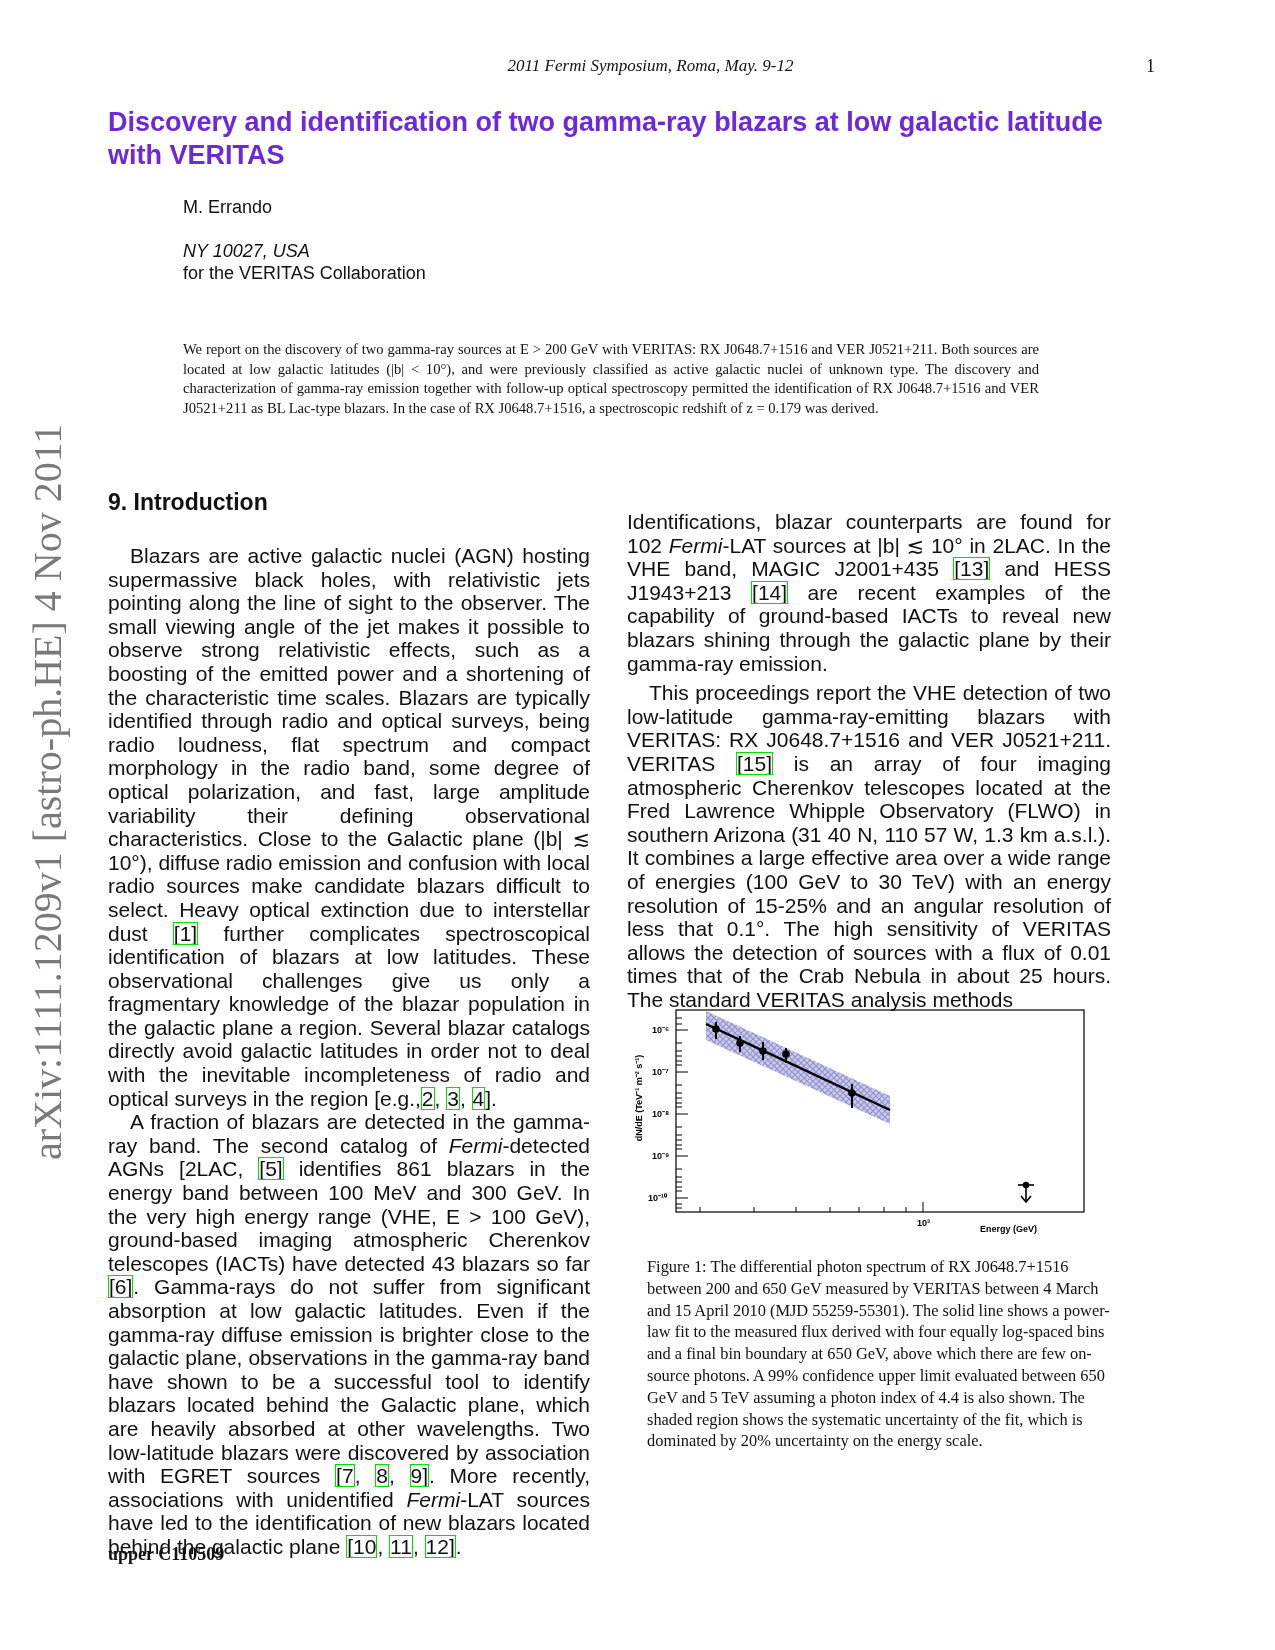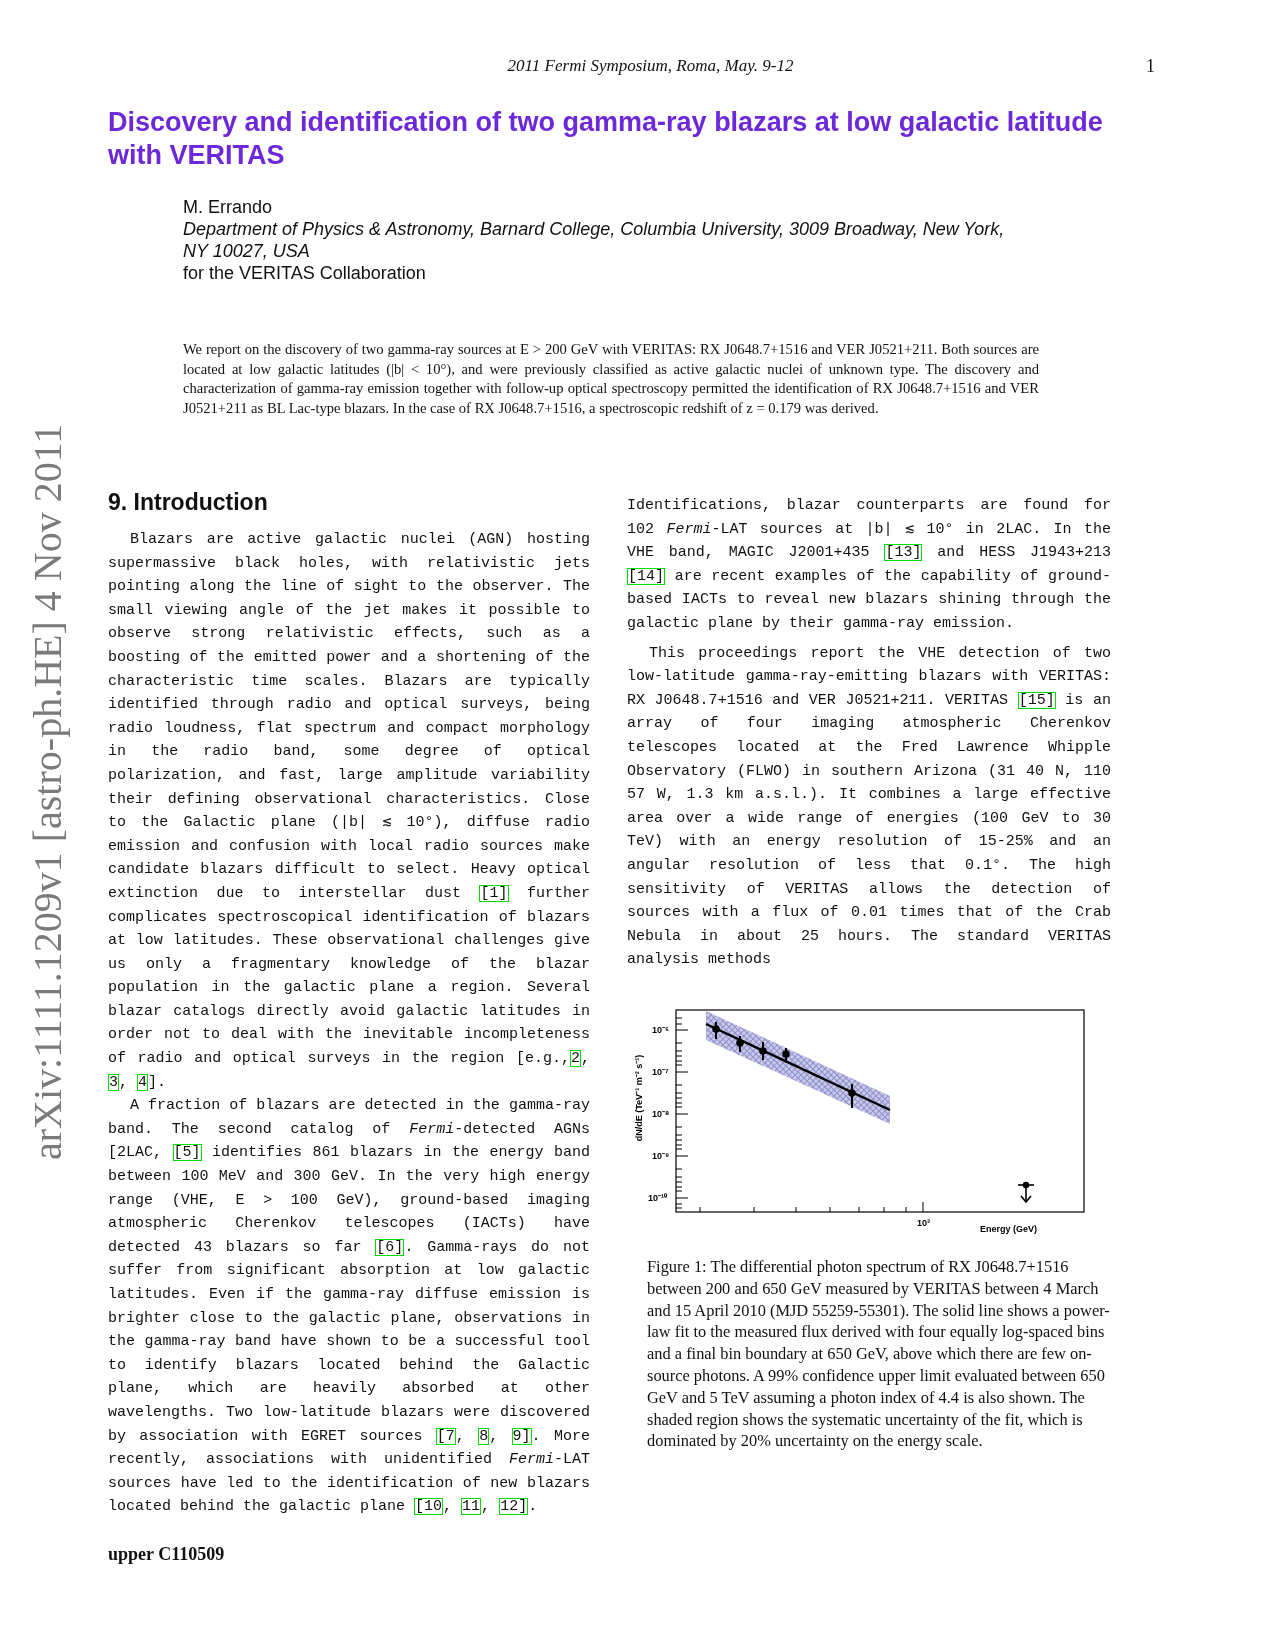--- a/index.html
+++ b/index.html
@@ -12,21 +12,21 @@
   .title { top: 106px; left: 108px; width: 1000px; font-family: "Liberation Sans", sans-serif;
            font-weight: bold; font-size: 27px; line-height: 33px; color: #6d28d9; }
   .author-block { left: 183px; top: 196px; width: 880px; font-family: "Liberation Sans", sans-serif;
                   font-size: 18px; line-height: 22px; }
   .author-block .aff { font-style: italic; }
   .abstract { top: 340px; left: 183px; width: 856px; font-family: "Liberation Serif", serif;
               font-size: 14.6px; line-height: 19.6px; text-align: justify; }
   .arxiv { left: 24px; top: 1160px; transform-origin: 0 0; transform: rotate(-90deg);
            white-space: nowrap; font-family: "Liberation Serif", serif; font-size: 40px; color: #7a7a7a;
            width: 770px; }
-  .col { font-family: Liberation Mono, monospace; font-size: 15px; line-height: 23.6px; text-align: justify; }
+  .col { font-family: Liberation Sans, sans-serif; font-size: 21px; line-height: 23.6px; text-align: justify; margin-top: 16px; }
   .col p { margin: 0; text-indent: 22px; }
   .col-left { top: 528px; left: 108px; width: 482px; }
   .col-right { top: 494px; left: 627px; width: 484px; }
   .sec-head { top: 489px; left: 108px; font-family: "Liberation Sans", sans-serif; font-weight: bold; font-size: 23px; }
   .cite { outline: 1.6px solid #00e000; outline-offset: -1px; padding: 0 1px; }
   .col-right p.np { text-indent: 0; }
   .col-right p + p { margin-top: 6px; }
   .figure { top: 1000px; left: 630px; width: 470px; height: 240px; }
   .caption { top: 1256px; left: 627px; width: 470px; font-family: "Liberation Serif", serif;
              font-size: 16.4px; line-height: 21.8px; margin-left: 20px; }
@@ -36,21 +36,21 @@
 </head>
 <body>
 
 <div class="abs running-head">2011 Fermi Symposium, Roma, May. 9-12</div>
 <div class="abs page-num">1</div>
 
 <div class="abs title">Discovery and identification of two gamma-ray blazars at low galactic latitude with VERITAS</div>
 
 <div class="abs author-block">
   <div>M. Errando</div>
-  <div class="aff"><span>Department of Physics &amp; Astronomy, Barnard College, Columbia University, 3009 Broadway, New York,</span><br><span>NY 10027, USA</span></div>
+  <div class="aff"><br><span>NY 10027, USA</span></div>
   <div>for the VERITAS Collaboration</div>
 </div>
 
 <div class="abs abstract">We report on the discovery of two gamma-ray sources at E &gt; 200 GeV with VERITAS: RX J0648.7+1516 and VER J0521+211. Both sources are located at low galactic latitudes (|b| &lt; 10°), and were previously classified as active galactic nuclei of unknown type. The discovery and characterization of gamma-ray emission together with follow-up optical spectroscopy permitted the identification of RX J0648.7+1516 and VER J0521+211 as BL Lac-type blazars. In the case of RX J0648.7+1516, a spectroscopic redshift of z = 0.179 was derived.</div>
 
 <div class="abs arxiv">arXiv:1111.1209v1  [astro-ph.HE]  4 Nov 2011</div>
 
 <div class="abs sec-head">9. Introduction</div>
 
 <div class="abs col col-left">

